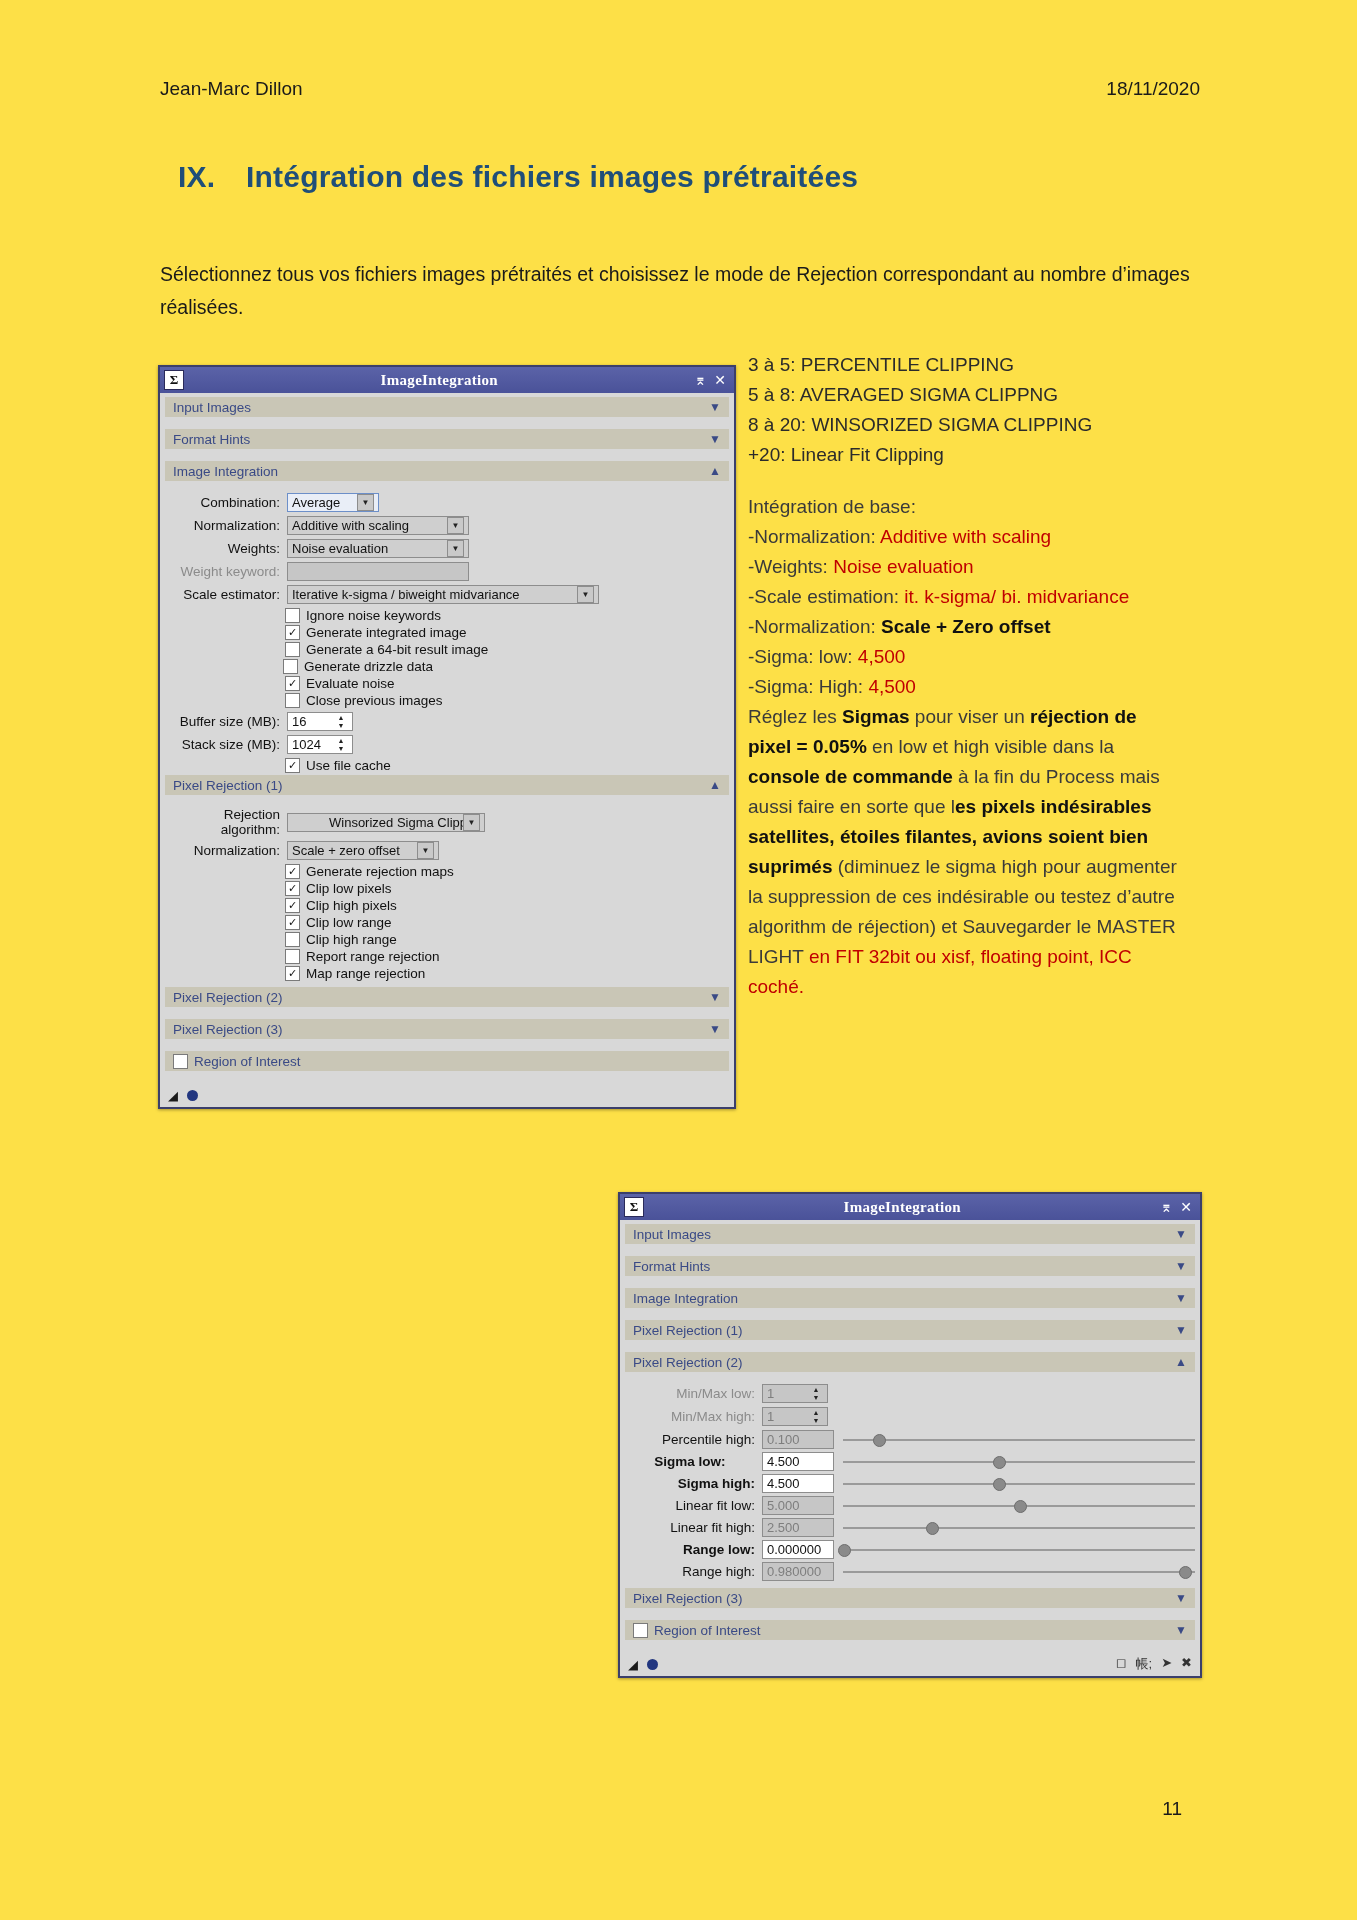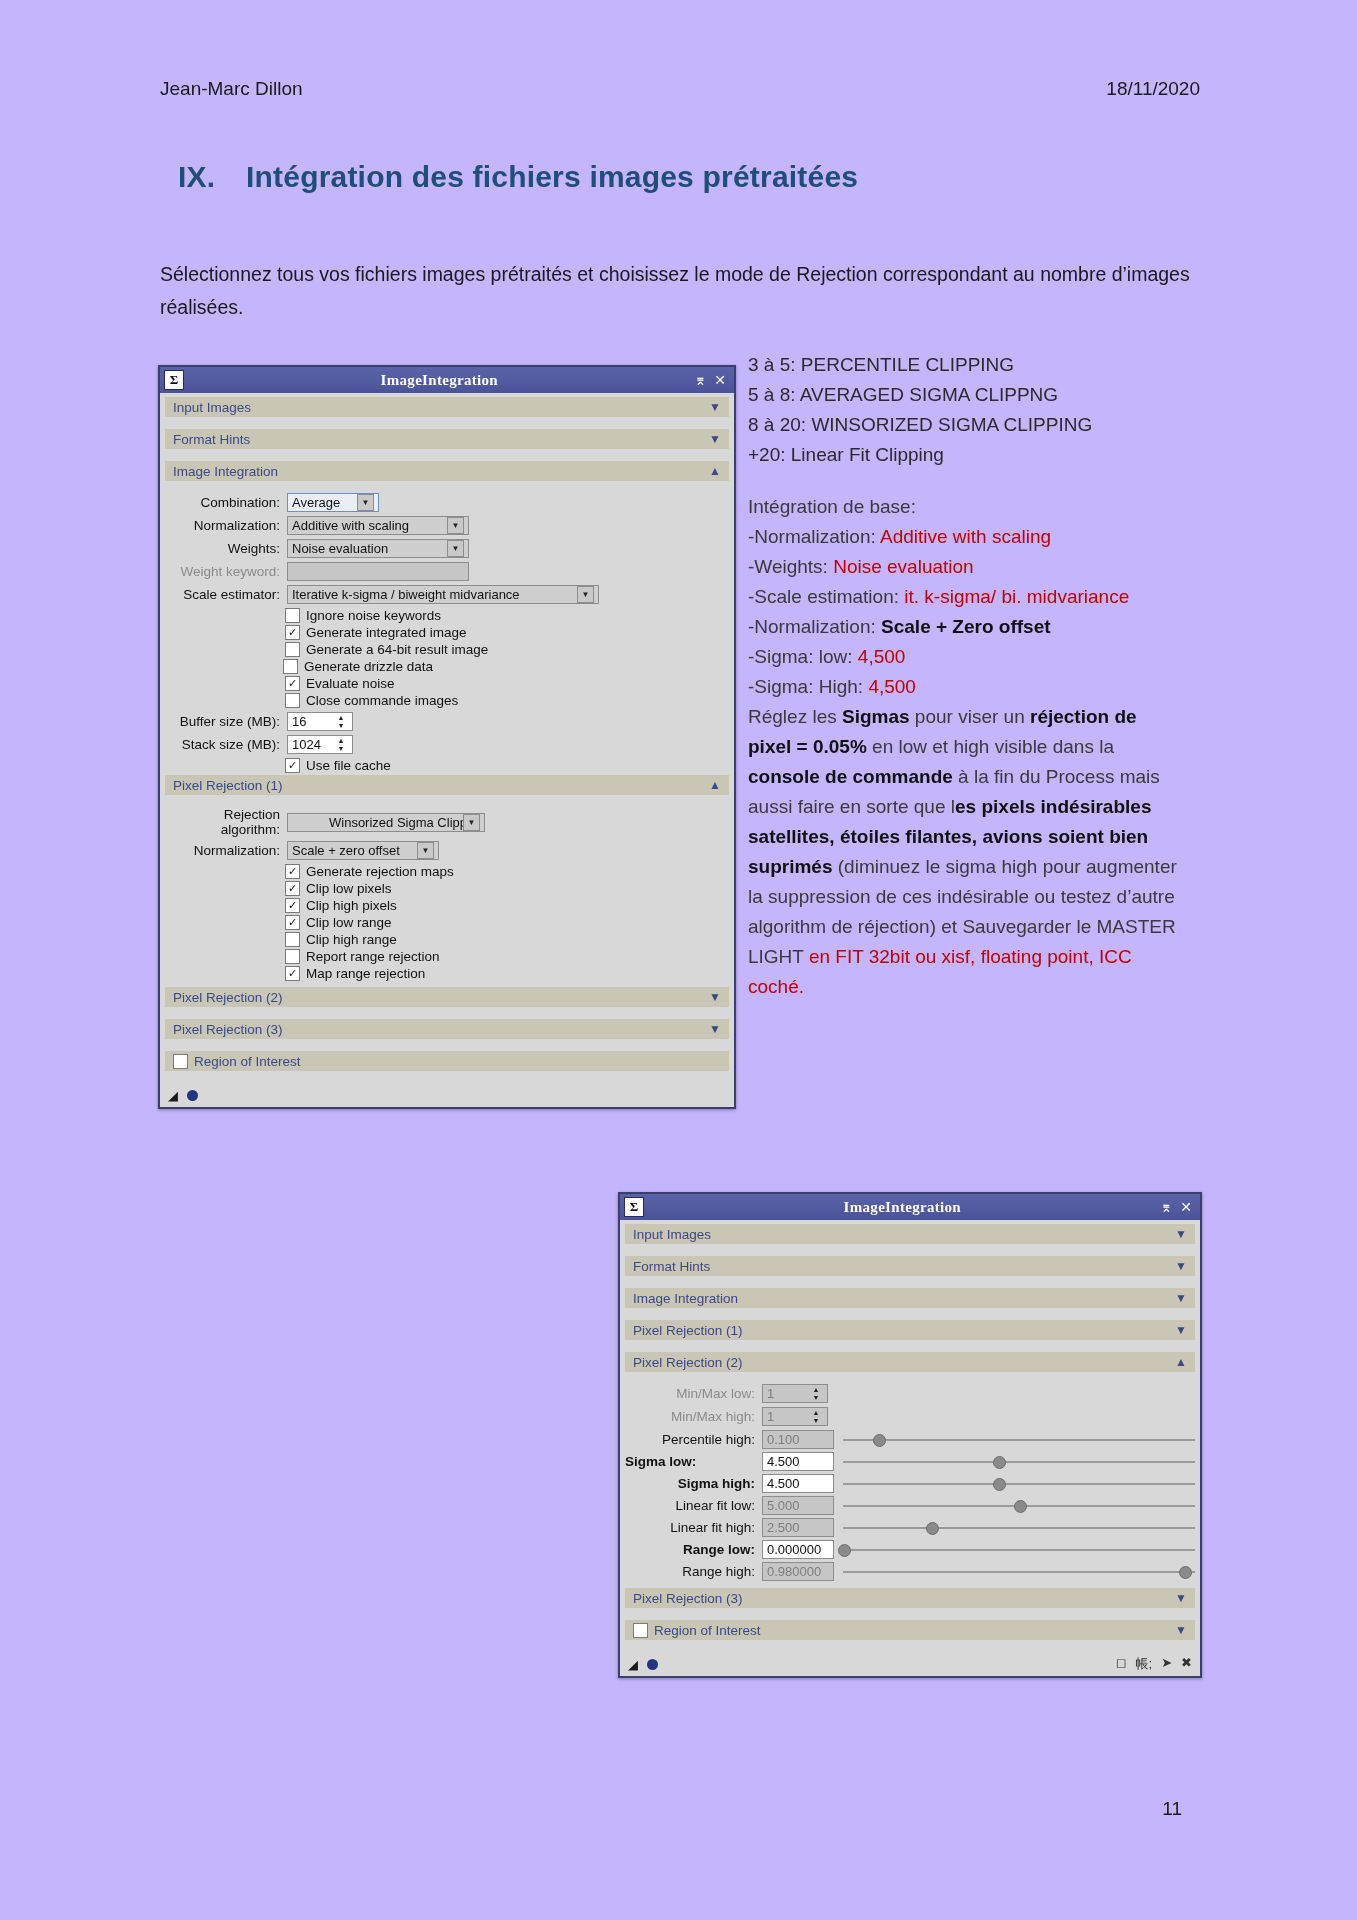--- a/index.html
+++ b/index.html
@@ -1,21 +1,21 @@
 <!DOCTYPE html>
 <html><head>
 <meta charset="utf-8">
 <style>
   html,body{margin:0;padding:0;}
   body{
     width:1357px;height:1920px;background:#fff;
     font-family:"Liberation Sans",sans-serif;
     color:#111;position:relative;overflow:hidden;
   }
-  .page{position:relative;width:1357px;height:1920px;background:#c4b5fd;}
+  .page{position:relative;width:1357px;height:1920px;background:#fde047;}
 
   
   .hdr{position:absolute;left:160px;top:78px;width:1040px;display:flex;justify-content:space-between;
        font-size:19px;color:#1a1a1a;}
   .hdr div{white-space:nowrap;}
 
   
   .title{position:absolute;left:178px;top:160px;font-size:30px;font-weight:bold;color:#1f4e79;
          letter-spacing:.2px;display:flex;gap:28px;}
   .title .num{width:40px;}
@@ -189,21 +189,21 @@
         <div class="cbrow" style="margin-left: 118px;">
           <span class="cb"></span>
           <span>Generate drizzle data</span>
         </div>
         <div class="cbrow" style="margin-left: 120px;">
           <span class="cb on"></span>
           <span>Evaluate noise</span>
         </div>
         <div class="cbrow" style="margin-left: 120px;">
           <span class="cb"></span>
-          <span>Close commande images</span>
+          <span>Close previous images</span>
         </div>
         <div class="row">
           <div class="lbl" style="width: 115px;">Buffer size (MB):</div>
           <div class="num-in" style="width: 66px;">
             <span style="flex: 1 1 0%;">16</span>
             <span class="spin">
               <span>▲</span>
               <span>▼</span>
             </span>
           </div>
@@ -342,21 +342,21 @@
           <div class="lbl dim" style="width: 130px; text-align: right; padding-right: 7px;">Percentile high:</div>
           <div class="num-in dim" style="width: 72px;">
             <span>0.100</span>
           </div>
           <div class="slider">
             <div class="track"></div>
             <div class="knob" style="left: calc(10% - 5px);"></div>
           </div>
         </div>
         <div class="srow">
-          <div class="lbl" style="width: 130px; text-align: left; padding-right: 7px; font-weight: bold;">Sigma low:</div>
+          <div class="lbl" style="width: 130px; text-align: center; padding-right: 7px; font-weight: bold;">Sigma low:</div>
           <div class="num-in" style="width: 72px;">
             <span>4.500</span>
           </div>
           <div class="slider">
             <div class="track"></div>
             <div class="knob" style="left: calc(44% - 5px);"></div>
           </div>
         </div>
         <div class="srow">
           <div class="lbl" style="width: 130px; text-align: right; padding-right: 7px; font-weight: bold;">Sigma high:</div>

